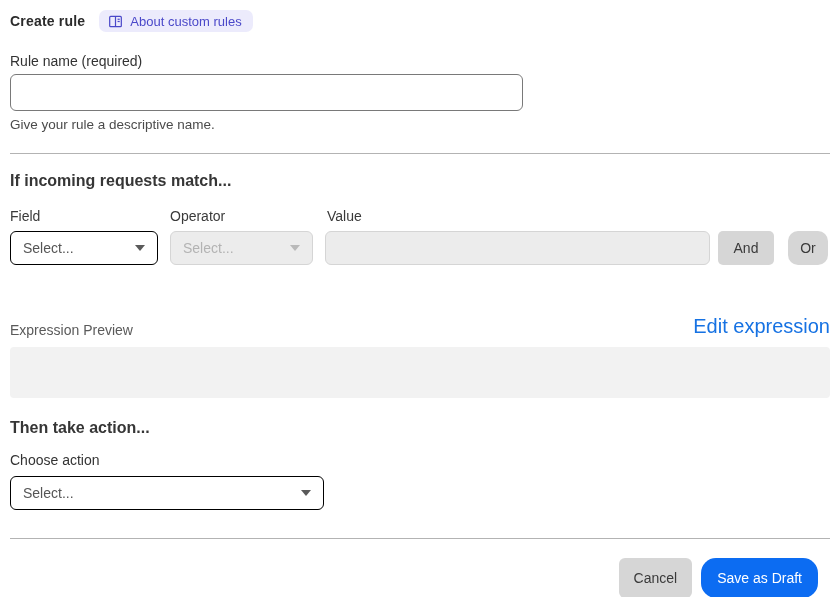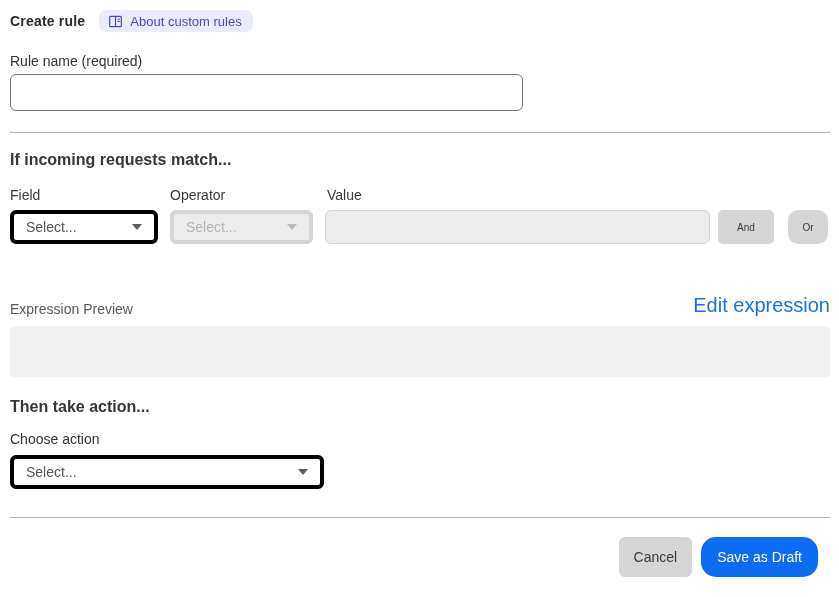--- a/index.html
+++ b/index.html
@@ -43,38 +43,38 @@
 
   .cols-labels { display: flex; margin-top: 18px; font-size: 14px; color: #3a3a3a; }
   .col-label-1 { width: 160px; }
   .col-label-2 { width: 157px; }
   .col-label-3 { flex: 1; }
 
   .controls-row { display: flex; align-items: center; margin-top: 7px; }
   .select-box {
     height: 34px; border-radius: 6px; display: flex; align-items: center;
     justify-content: space-between; padding: 0 12px; font-size: 14px;
-    cursor: pointer; background: #fff; border: 4px solid #000000; color: #555555;
+    cursor: pointer; background: #fff; border: 1px solid #000000; color: #555555;
   }
   .select-box .chev {
     width: 0; height: 0; border-left: 5px solid transparent;
     border-right: 5px solid transparent; border-top: 6px solid #5a5a5a;
     margin-left: 8px; flex: none;
   }
   .select-field { width: 148px; margin-right: 12px; }
   .select-operator { width: 143px; margin-right: 12px; background: #ececec; border-color: #d5d5d5; color: #b3b3b3; cursor: default; }
   .select-operator .chev { border-top-color: #b9b9b9; }
   .value-input {
     width: 385px; height: 34px; border-radius: 6px;
     background: #ececec; border: 1px solid #d5d5d5; margin-right: 8px;
     font-family: inherit; font-size: 14px; padding: 0 10px; color: #777;
   }
   .mini-btn {
     height: 34px; background: #d6d6d6; color: #3a3a3a; border: none;
-    border-radius: 5px; font-family: inherit; font-size: 10px; cursor: pointer;
+    border-radius: 5px; font-family: inherit; font-size: 14px; cursor: pointer;
   }
   .btn-and { width: 56px; margin-right: 14px; }
   .btn-or { width: 40px; border-radius: 10px; }
 
   
   .expr-row { display: flex; justify-content: space-between; align-items: flex-end; margin-top: 50px; }
   .expr-label { font-size: 14px; color: #5a5a5a; }
   .expr-edit-link { font-size: 20px; color: #1672E3; cursor: pointer; text-decoration: none; }
   .expr-box { margin-top: 9px; width: 820px; height: 51px; background: #f2f2f2; border-radius: 4px; font-size: 13px; color: #555; padding: 8px 10px; }
 
@@ -111,20 +111,21 @@
           <line x1="10.2" y1="8" x2="12.5" y2="8"></line>
         </svg>
       </span>
       <span>About custom rules</span>
     </div>
   </div>
 
   
   <div class="field-label">Rule name (required)</div>
   <input class="rule-name-input" type="text" placeholder="" style="">
+  <div class="helper-text">Give your rule a descriptive name.</div>
 
   <div class="divider"></div>
 
   
   <div class="section-heading">If incoming requests match...</div>
 
   <div class="cols-labels">
     <span class="col-label-1">Field</span>
     <span class="col-label-2">Operator</span>
     <span class="col-label-3">Value</span>

